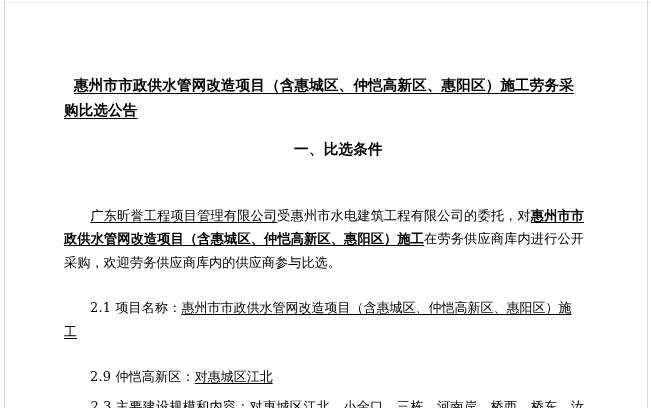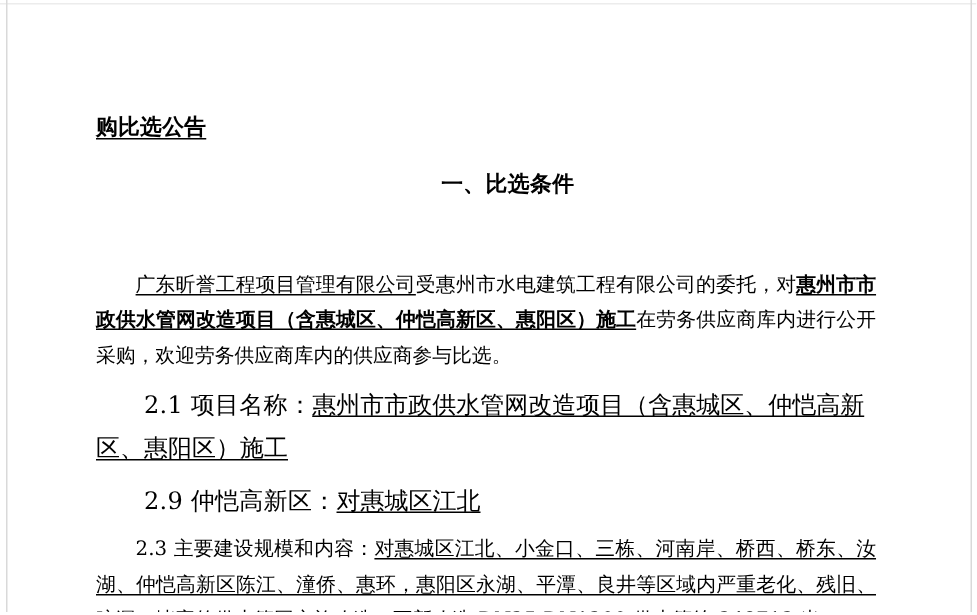--- a/index.html
+++ b/index.html
@@ -87,22 +87,22 @@
     margin-top: 44px;
   }
   .u {
     text-decoration: underline;
     text-underline-offset: 2px;
   }
   .b {
     font-weight: bold;
   }
   .item {
-    margin-top: 7px;
-    font-size: 16px;
+    margin-top: 22px;
+    font-size: 13px;
     line-height: 1.78;
     text-indent: 2em;
   }
   .item .label {
     letter-spacing: 0.2px;
   }
   .item .value {
     text-decoration: underline;
     text-underline-offset: 2px;
   }
@@ -131,20 +131,21 @@
 <body>
 
 <div class="page">
   <div class="edge-top"></div>
   <div class="edge-left"></div>
   <div class="edge-right"></div>
 
   <div class="content">
 
     <div class="doc-title">
+      <span>惠州市市政供水管网改造项目（含惠城区、仲恺高新区、惠阳区）施工劳务采</span>
       <span class="title-line2">购比选公告</span>
     </div>
 
     <div class="section-heading">一、比选条件</div>
 
     <div class="para indent">
       <span class="u">广东昕誉工程项目管理有限公司</span><span>受惠州市水电建筑工程有限公司的委托，对</span><span class="u b">惠州市市政供水管网改造项目（含惠城区、仲恺高新区、惠阳区）施工</span><span>在劳务供应商库内进行公开采购，欢迎劳务供应商库内的供应商参与比选。</span>
     </div>
 
 

